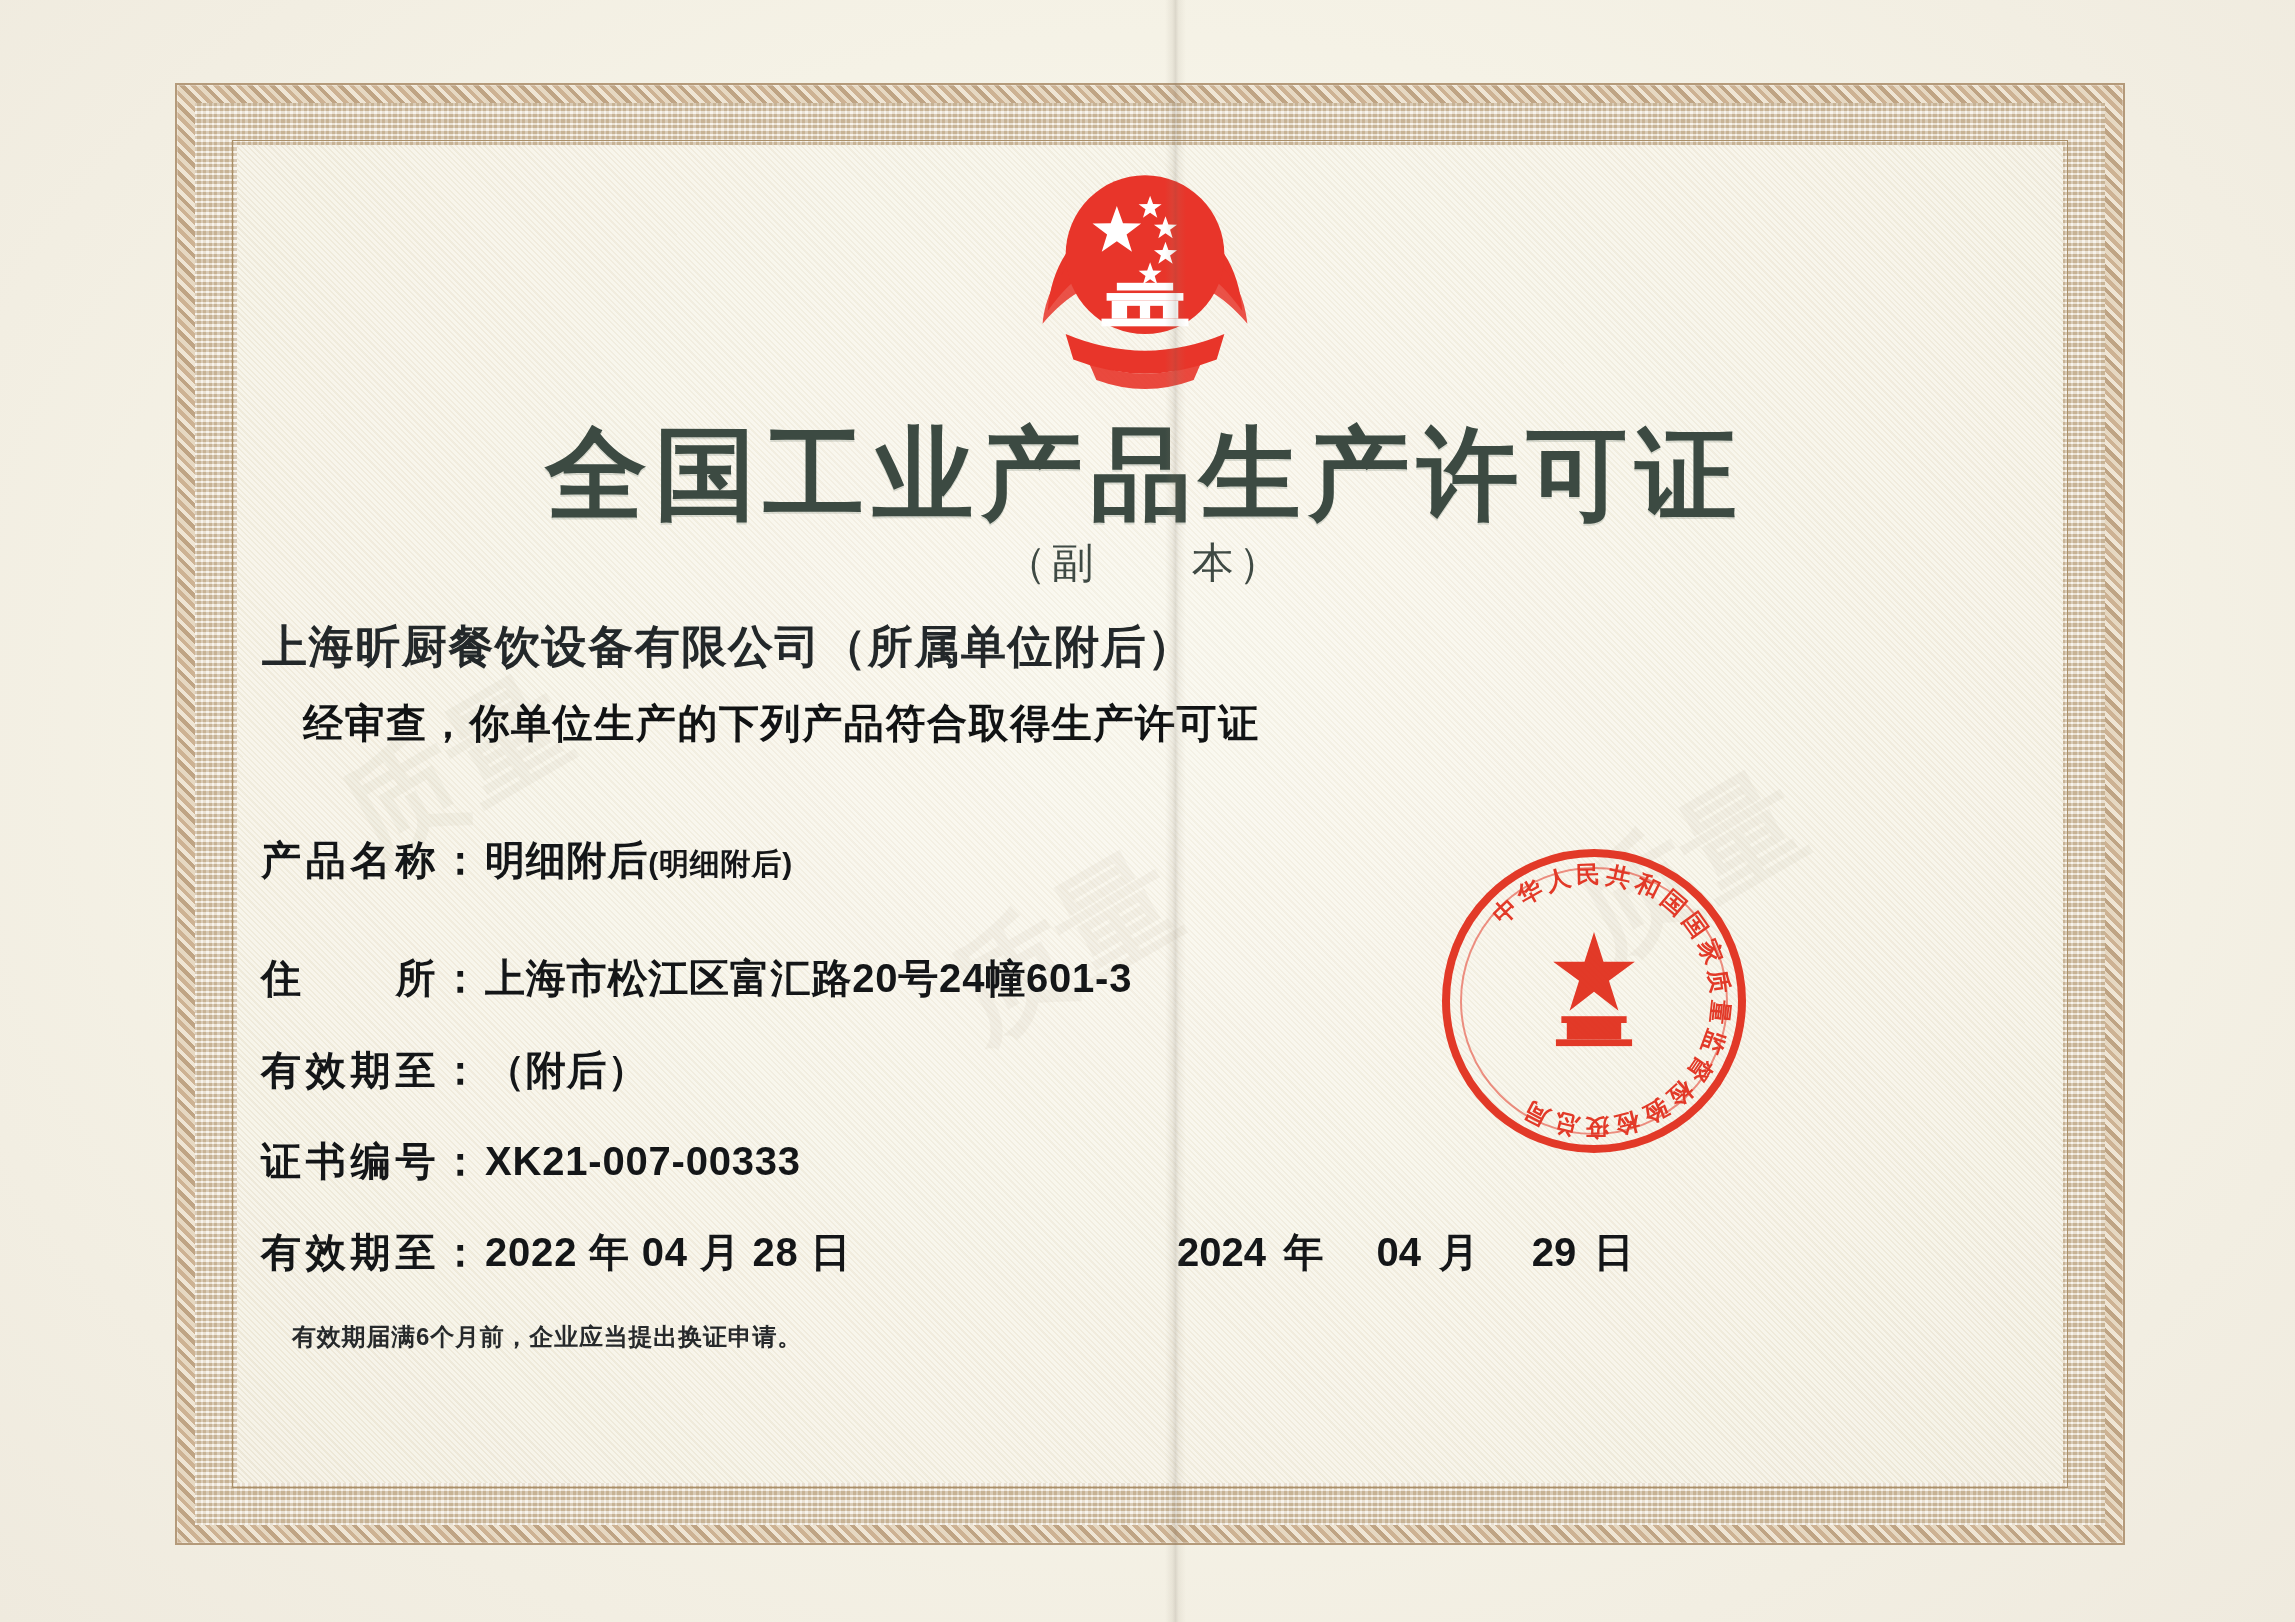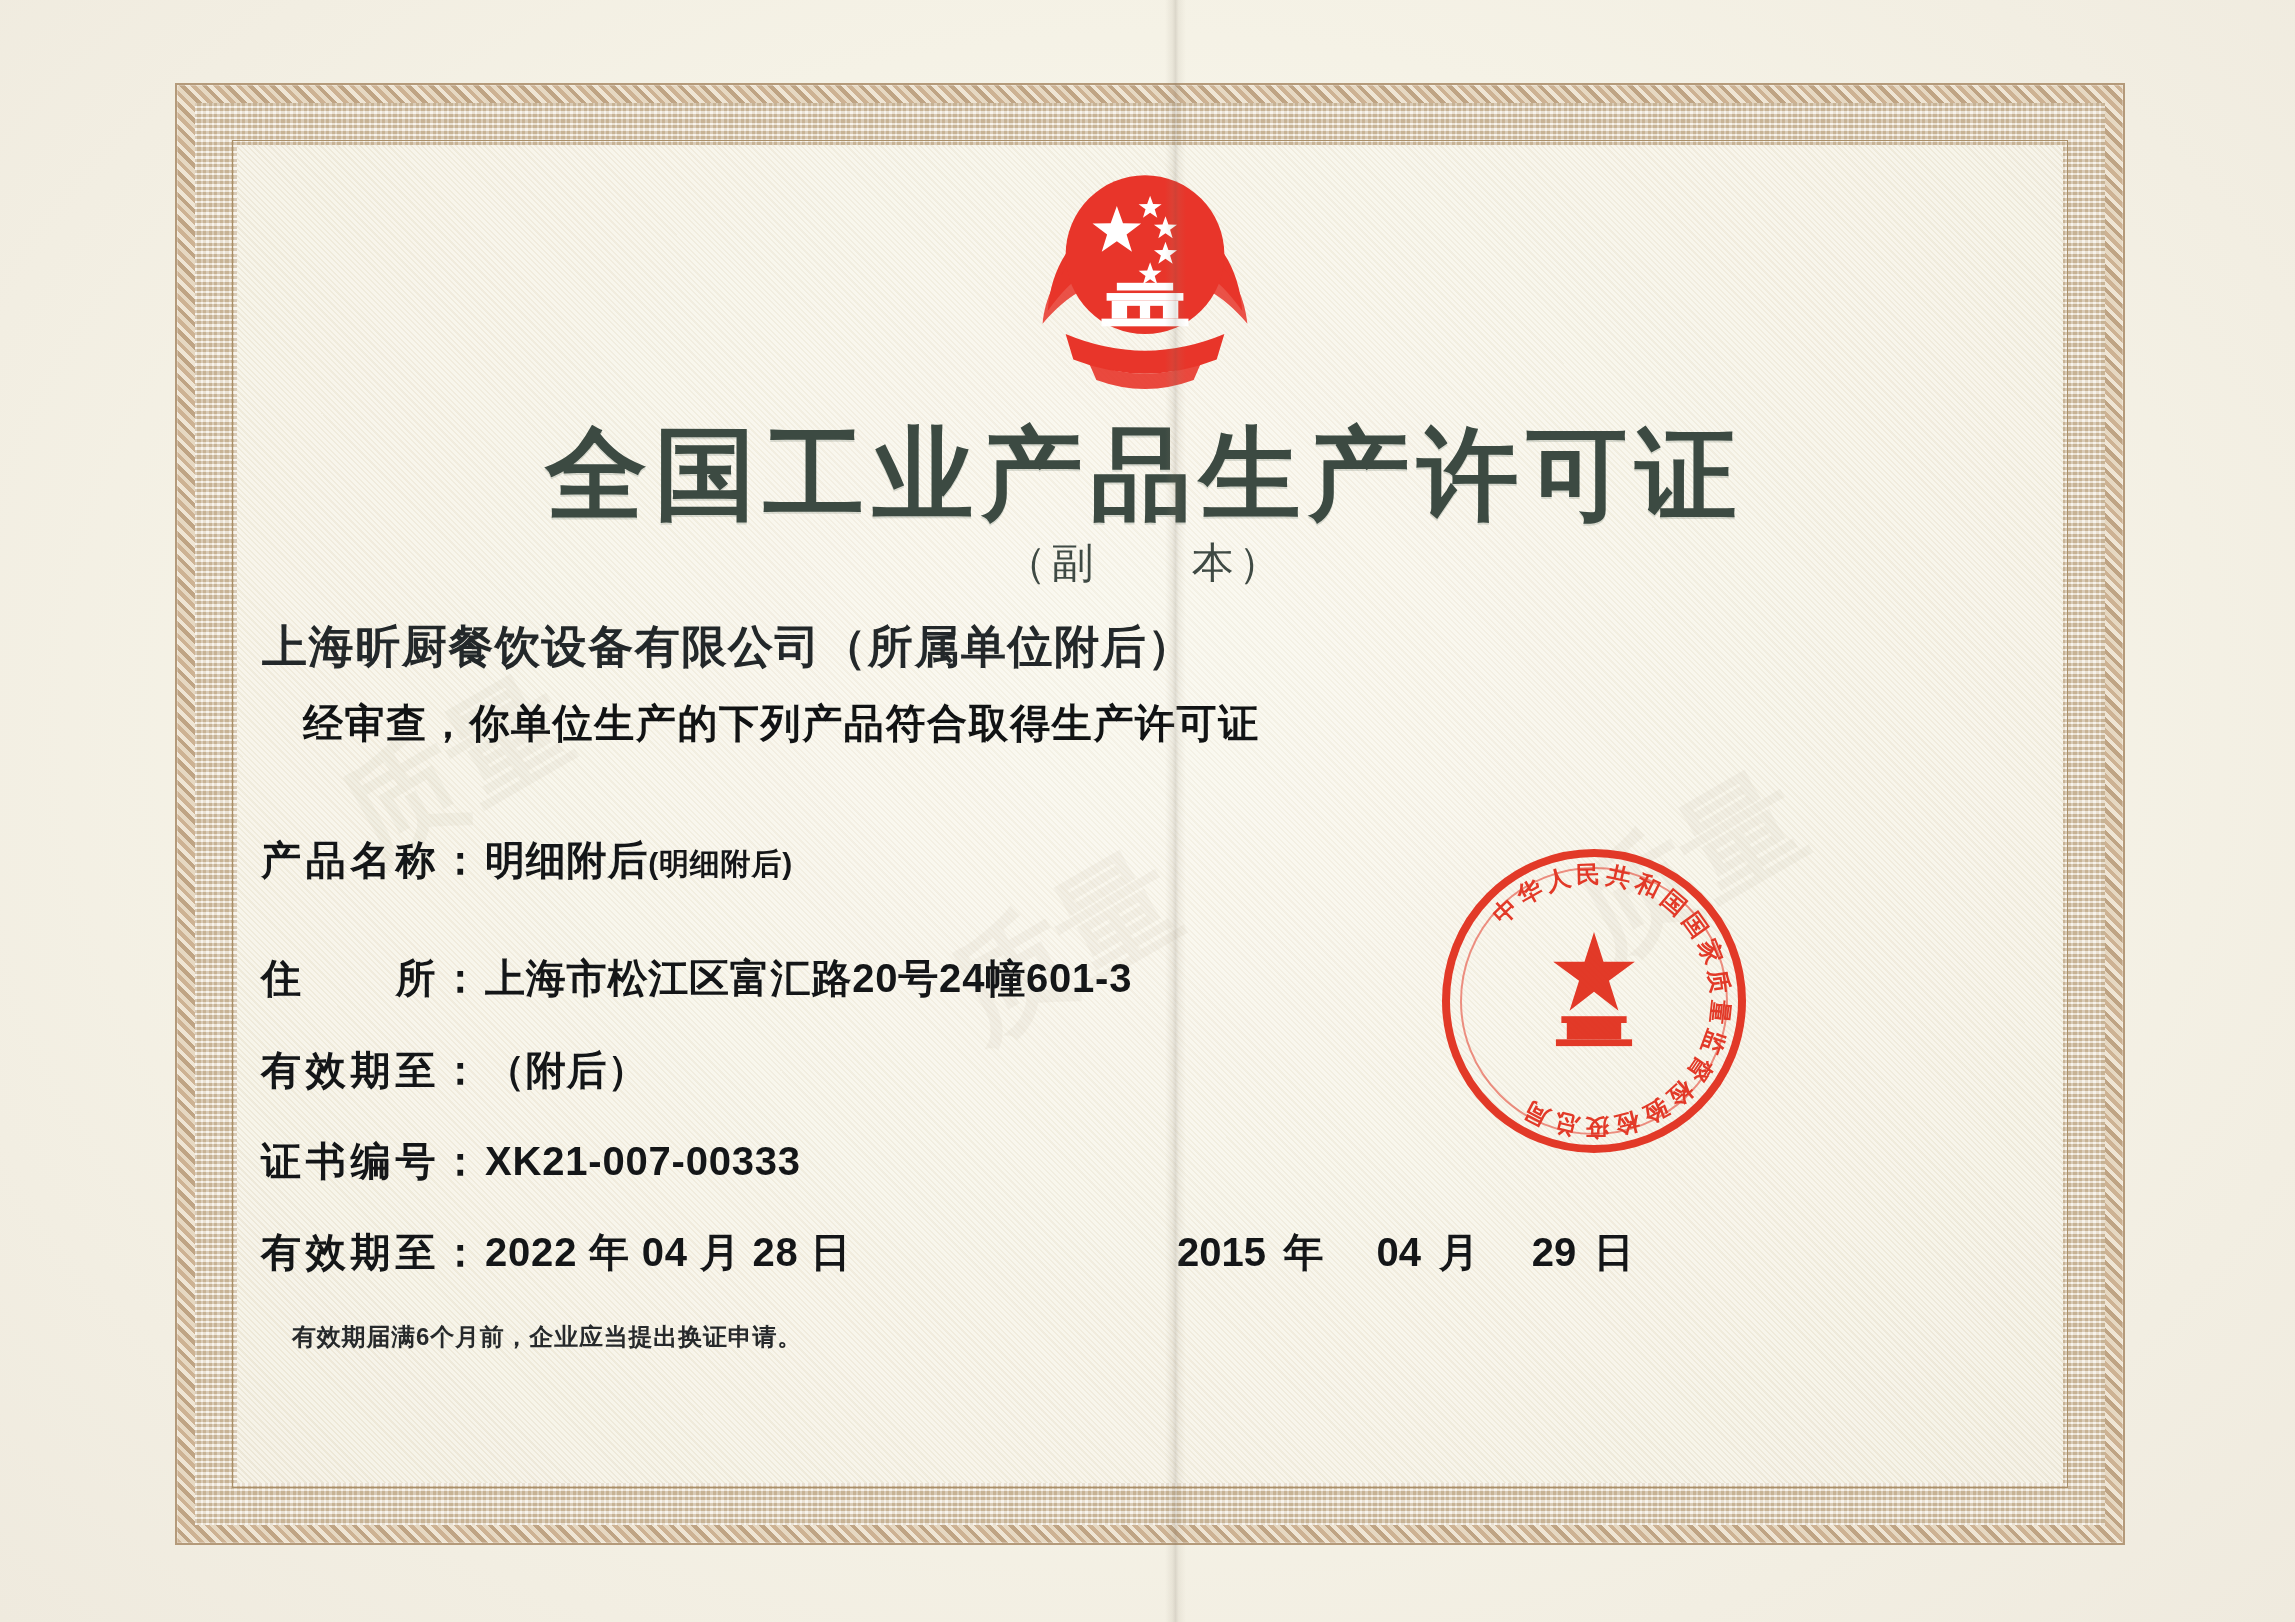--- a/index.html
+++ b/index.html
@@ -335,21 +335,21 @@
 
     <div class="field f-certno">
       <span class="label">证书编号：</span><span class="value">XK21-007-00333</span>
     </div>
 
     <div class="field f-valid">
       <span class="label">有效期至：</span><span class="value">2022 年 04 月 28 日</span>
     </div>
 
     <div class="issue-date">
-      <span class="num">2015</span><span class="unit">年</span><span class="num">04</span><span class="unit">月</span><span class="num">29</span><span class="unit">日</span>
+      <span class="num">2024</span><span class="unit">年</span><span class="num">04</span><span class="unit">月</span><span class="num">29</span><span class="unit">日</span>
     </div>
 
     <div class="footnote">有效期届满6个月前，企业应当提出换证申请。</div>
   </div>
 
   <div class="seal">
     <div class="ring"></div>
     <div class="ring2"></div>
     <svg class="star-mid" viewBox="0 0 100 100">
       <g fill="#e12a18">

